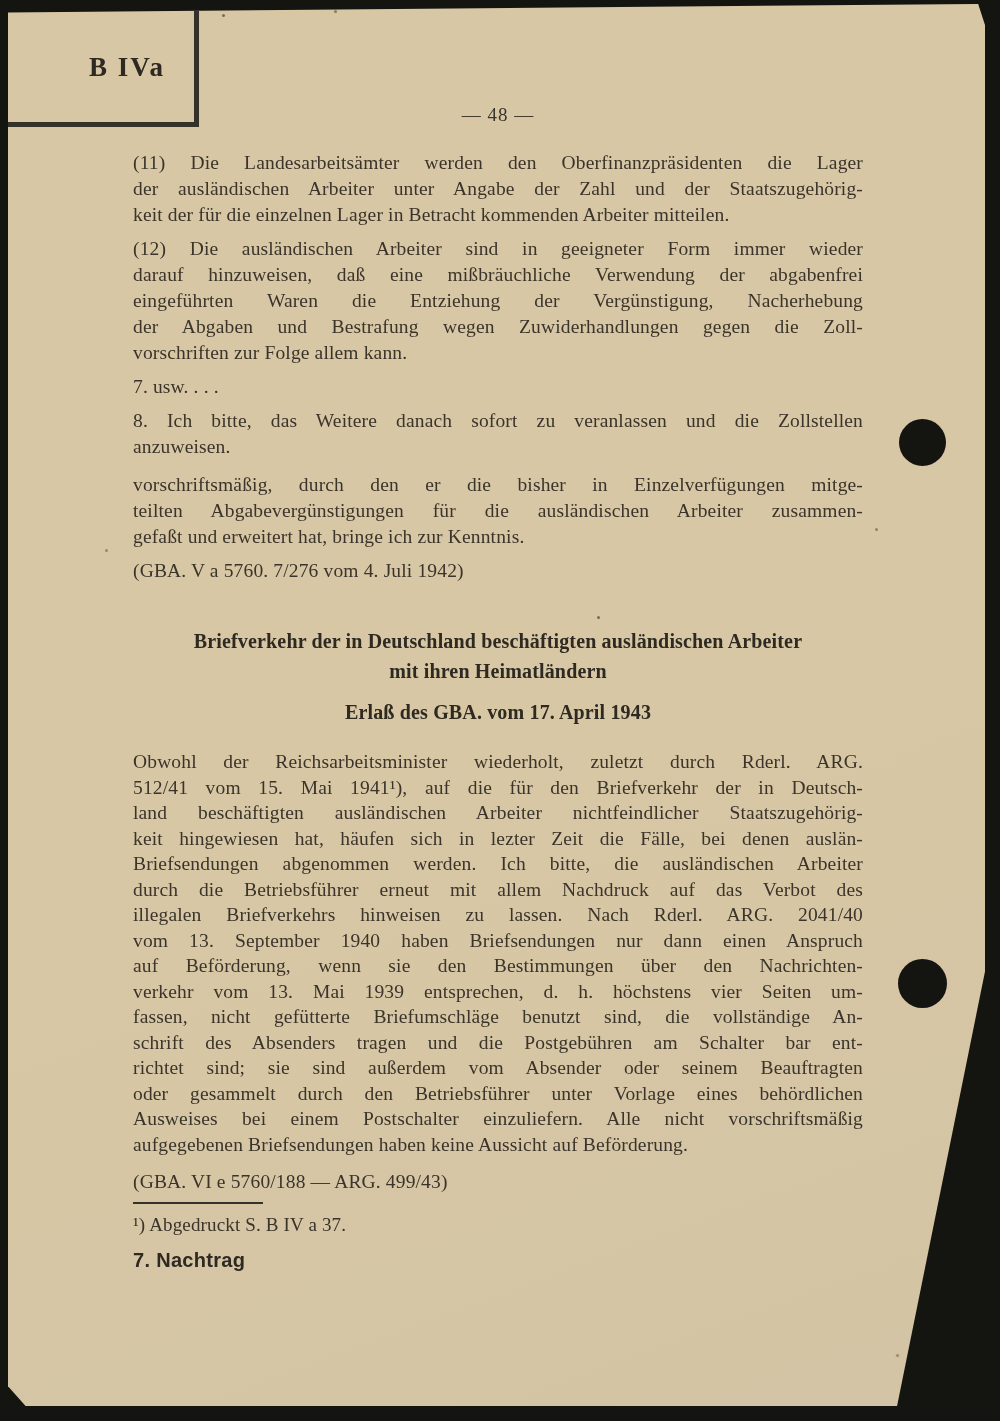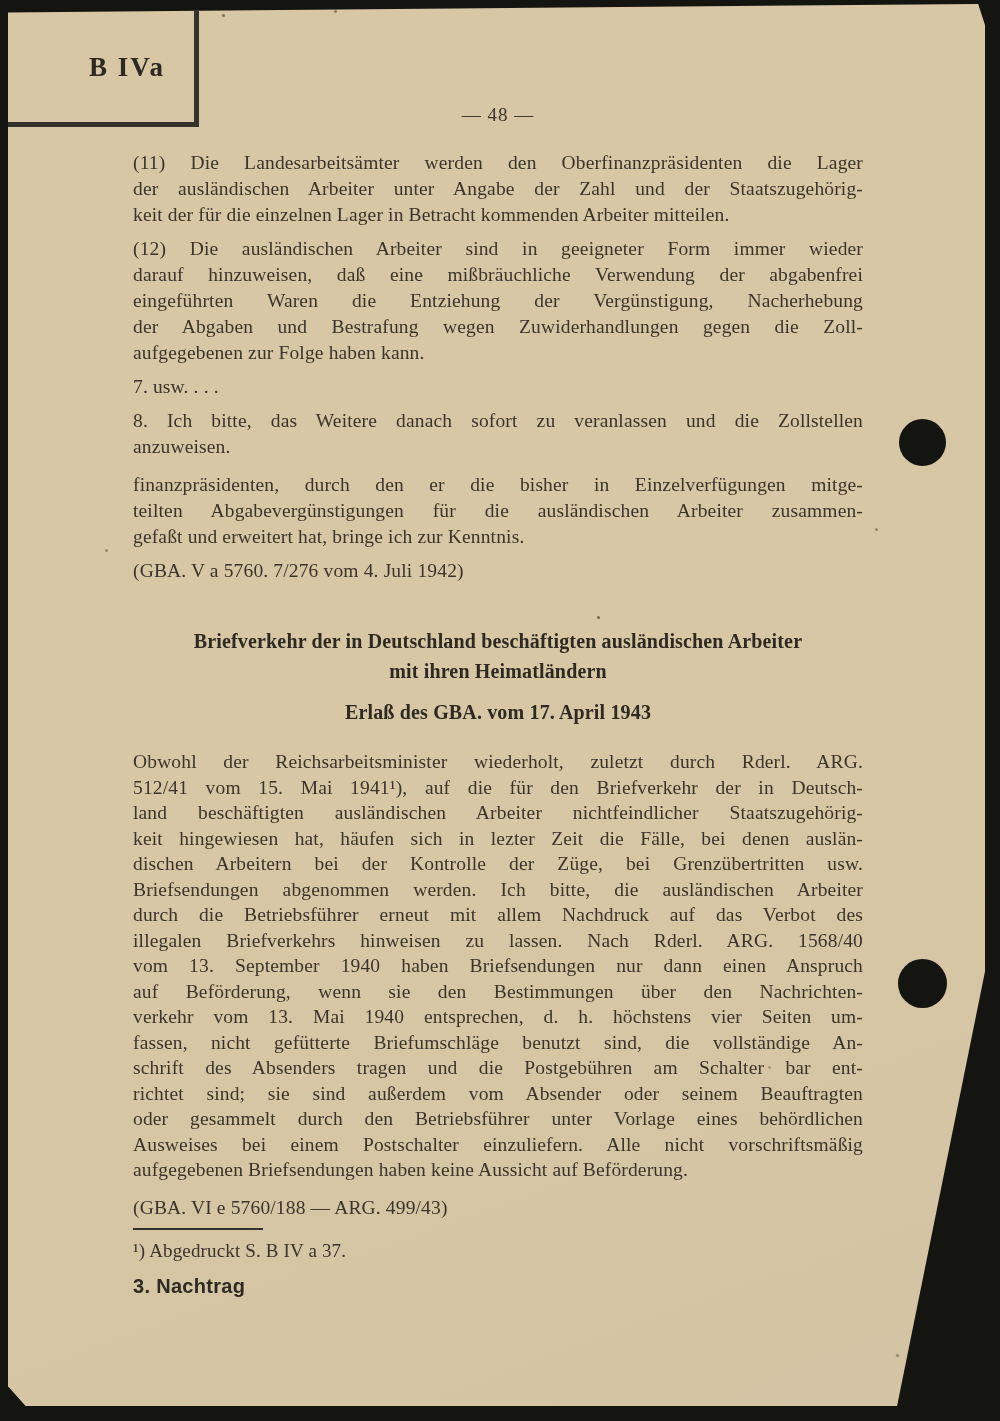--- a/index.html
+++ b/index.html
@@ -135,72 +135,71 @@
         <div class="line">(11) Die Landesarbeitsämter werden den Oberfinanzpräsidenten die Lager</div>
         <div class="line">der ausländischen Arbeiter unter Angabe der Zahl und der Staatszugehörig-</div>
         <div class="line last-line">keit der für die einzelnen Lager in Betracht kommenden Arbeiter mitteilen.</div>
       </div>
 
     <div class="para mb8">
         <div class="line">(12) Die ausländischen Arbeiter sind in geeigneter Form immer wieder</div>
         <div class="line">darauf hinzuweisen, daß eine mißbräuchliche Verwendung der abgabenfrei</div>
         <div class="line">eingeführten Waren die Entziehung der Vergünstigung, Nacherhebung</div>
         <div class="line">der Abgaben und Bestrafung wegen Zuwiderhandlungen gegen die Zoll-</div>
-        <div class="line last-line">aufgegebenen zur Folge haben kann.</div>
+        <div class="line last-line">vorschriften zur Folge allem kann.</div>
       </div>
 
     <div class="single mb8">7. usw. . . .</div>
 
     <div class="para mb12">
         <div class="line">8. Ich bitte, das Weitere danach sofort zu veranlassen und die Zollstellen</div>
         <div class="line last-line">anzuweisen.</div>
       </div>
 
     <div class="para mb4">
-        <div class="line">finanzpräsidenten, durch den er die bisher in Einzelverfügungen mitge-</div>
+        <div class="line">vorschriftsmäßig, durch den er die bisher in Einzelverfügungen mitge-</div>
         <div class="line">teilten Abgabevergünstigungen für die ausländischen Arbeiter zusammen-</div>
         <div class="line last-line">gefaßt und erweitert hat, bringe ich zur Kenntnis.</div>
       </div>
 
     <div class="single">(GBA. V a 5760. 7/276 vom 4. Juli 1942)</div>
 
     <div class="heading">
         <div class="line">Briefverkehr der in Deutschland beschäftigten ausländischen Arbeiter</div>
         <div class="line last-line">mit ihren Heimatländern</div>
       </div>
 
     <div class="subtitle">Erlaß des GBA. vom 17. April 1943</div>
 
     <div class="para body2">
         <div class="line">Obwohl der Reichsarbeitsminister wiederholt, zuletzt durch Rderl. ARG.</div>
         <div class="line">512/41 vom 15. Mai 1941¹), auf die für den Briefverkehr der in Deutsch-</div>
         <div class="line">land beschäftigten ausländischen Arbeiter nichtfeindlicher Staatszugehörig-</div>
         <div class="line">keit hingewiesen hat, häufen sich in lezter Zeit die Fälle, bei denen auslän-</div>
-        <div class="line">dischen Arbeitern bei der Kontrolle der Züge, bei Grenzübertritten usw.</div>
         <div class="line">Briefsendungen abgenommen werden. Ich bitte, die ausländischen Arbeiter</div>
         <div class="line">durch die Betriebsführer erneut mit allem Nachdruck auf das Verbot des</div>
-        <div class="line">illegalen Briefverkehrs hinweisen zu lassen. Nach Rderl. ARG. 1568/40</div>
+        <div class="line">illegalen Briefverkehrs hinweisen zu lassen. Nach Rderl. ARG. 2041/40</div>
         <div class="line">vom 13. September 1940 haben Briefsendungen nur dann einen Anspruch</div>
         <div class="line">auf Beförderung, wenn sie den Bestimmungen über den Nachrichten-</div>
-        <div class="line">verkehr vom 13. Mai 1940 entsprechen, d. h. höchstens vier Seiten um-</div>
+        <div class="line">verkehr vom 13. Mai 1939 entsprechen, d. h. höchstens vier Seiten um-</div>
         <div class="line">fassen, nicht gefütterte Briefumschläge benutzt sind, die vollständige An-</div>
         <div class="line">schrift des Absenders tragen und die Postgebühren am Schalter bar ent-</div>
         <div class="line">richtet sind; sie sind außerdem vom Absender oder seinem Beauftragten</div>
         <div class="line">oder gesammelt durch den Betriebsführer unter Vorlage eines behördlichen</div>
         <div class="line">Ausweises bei einem Postschalter einzuliefern. Alle nicht vorschriftsmäßig</div>
         <div class="line last-line">aufgegebenen Briefsendungen haben keine Aussicht auf Beförderung.</div>
       </div>
 
     <div class="single ref2">(GBA. VI e 5760/188 — ARG. 499/43)</div>
 
     <div class="footnote-rule"></div>
 
     <div class="footnote">¹) Abgedruckt S.  B IV a  37.</div>
 
-    <div class="nachtrag">3. Nachtrag</div>
+    <div class="nachtrag">7. Nachtrag</div>
 
   </div>
 
   <div class="hole hole-top"></div>
   <div class="hole hole-bottom"></div>
   <div class="specks"></div>
 
 </div>
 
 </body></html>

